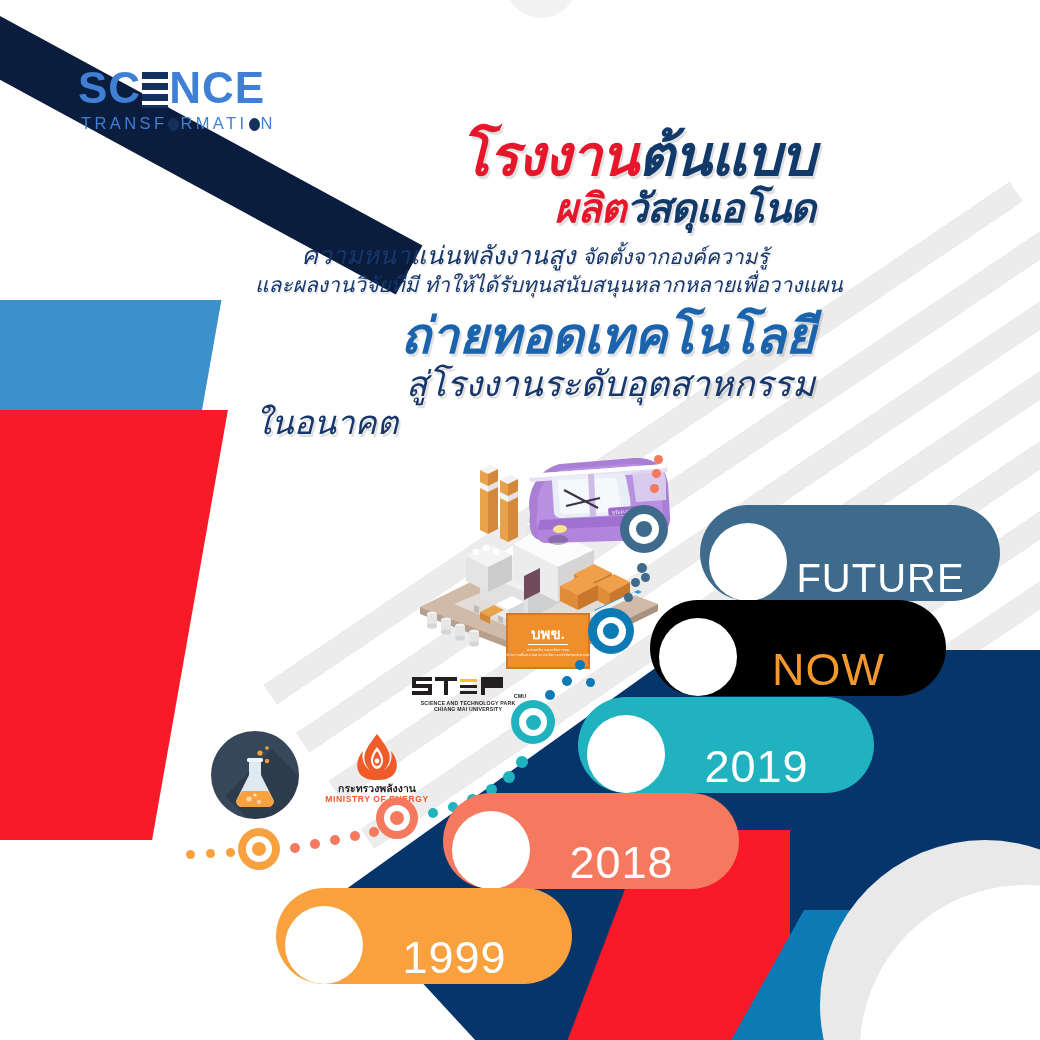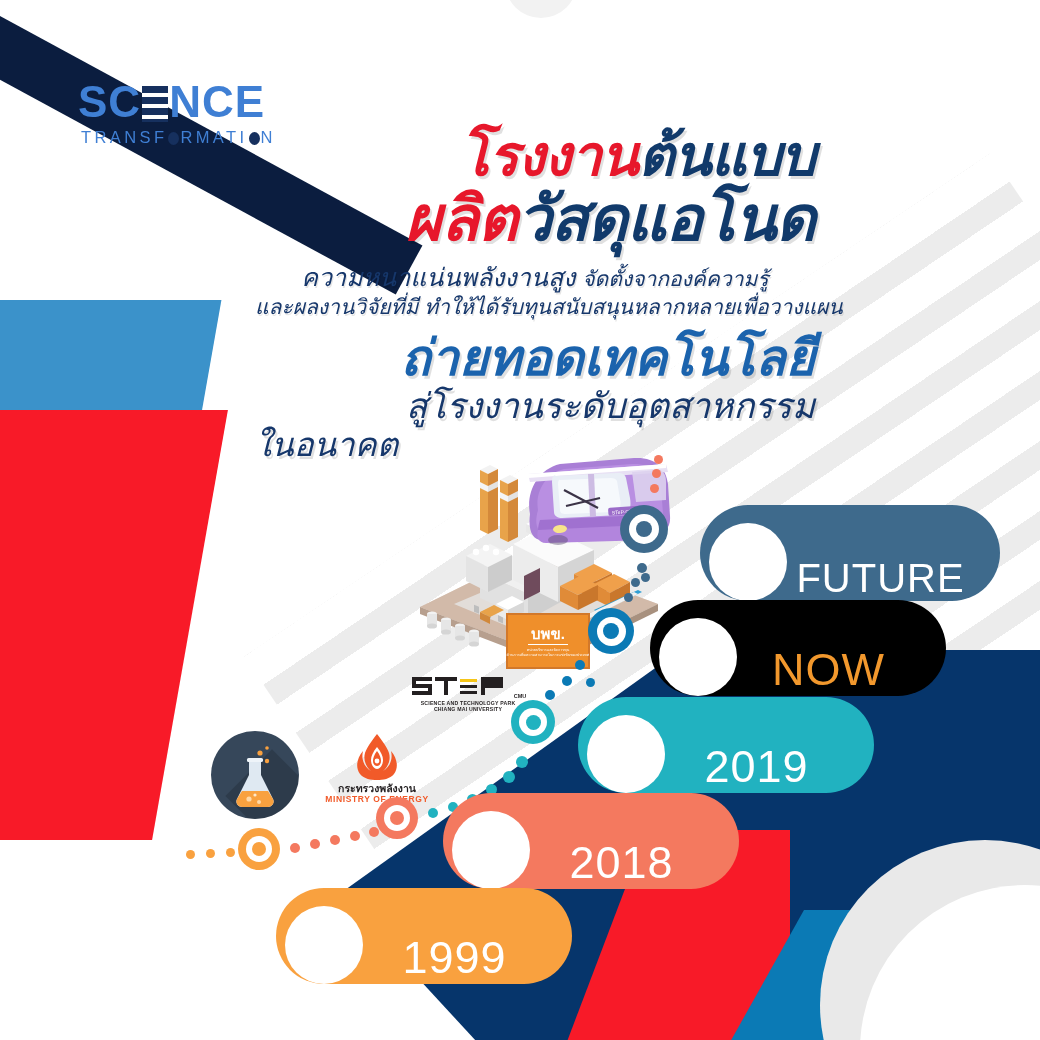--- a/index.html
+++ b/index.html
@@ -90,21 +90,21 @@
     width:300px;height:300px;border-radius:50%;
     background:#ffffff;
   }
   .top-notch{
     left:505px;top:-18px;
     width:72px;height:36px;
     background:#f2f2f2;border-radius:0 0 40px 40px;
   }
 
   
-  .logo{position:absolute;left:78px;top:80px;z-index:12;}
+  .logo{position:absolute;left:78px;top:66px;z-index:12;}
   .logo-main{
     font-size:44px;font-weight:bold;letter-spacing:1px;
     color:#3f7fd4;line-height:1;
     font-family:"Liberation Sans",sans-serif;
     display:flex;align-items:center;
   }
   .logo-e-bars{
     display:inline-block;width:26px;height:36px;margin:0 1px;
     background:repeating-linear-gradient(to bottom,
       #16305e 0px,#16305e 7px,#ffffff 7px,#ffffff 11px);
@@ -125,21 +125,21 @@
     position:absolute;left:255px;top:128px;width:560px;
     text-align:right;z-index:11;
   }
   .hl-row{
     font-style:italic;font-weight:bold;
     line-height:1.0;
     text-shadow:2px 3px 0 rgba(0,0,0,0.12);
     white-space:nowrap;
   }
   .hl1{font-size:56px;letter-spacing:-1px;}
-  .hl2{font-size:62px;letter-spacing:-1px;margin-top:4px;}
+  .hl2{font-size:40px;letter-spacing:-1px;margin-top:4px;}
   .red{color:#e7172b;}
   .navy{color:#113a6b;}
 
   .sub-row{
     font-style:italic;color:#16376b;
     text-shadow:1px 2px 0 rgba(0,0,0,0.10);
     white-space:nowrap;line-height:1.22;
   }
   .sub1{font-size:25px;margin-top:12px;text-align:center;}
   .sub1 .small{font-size:21px;}

